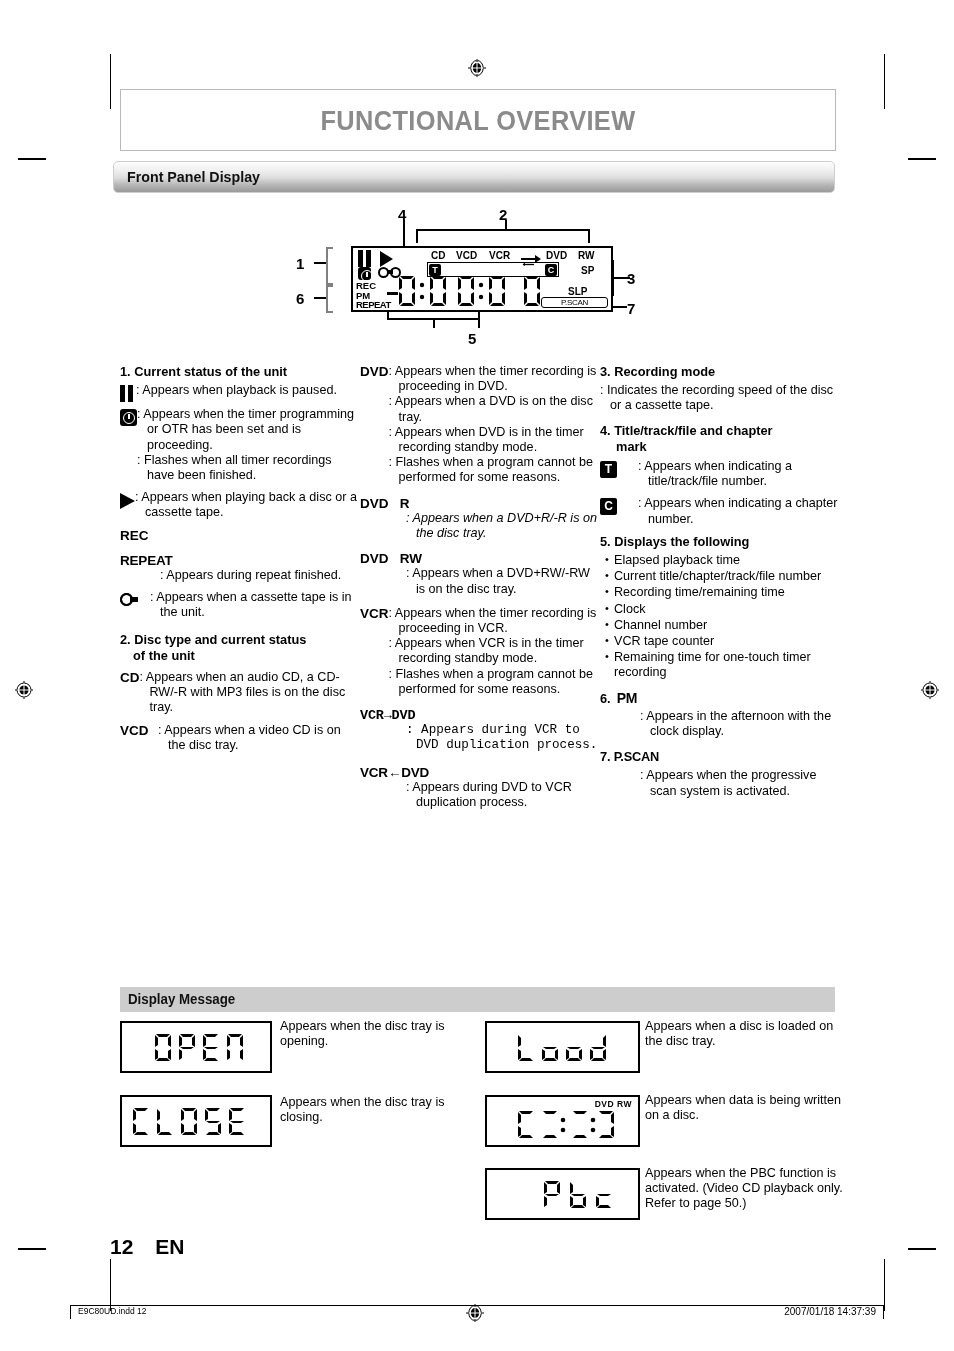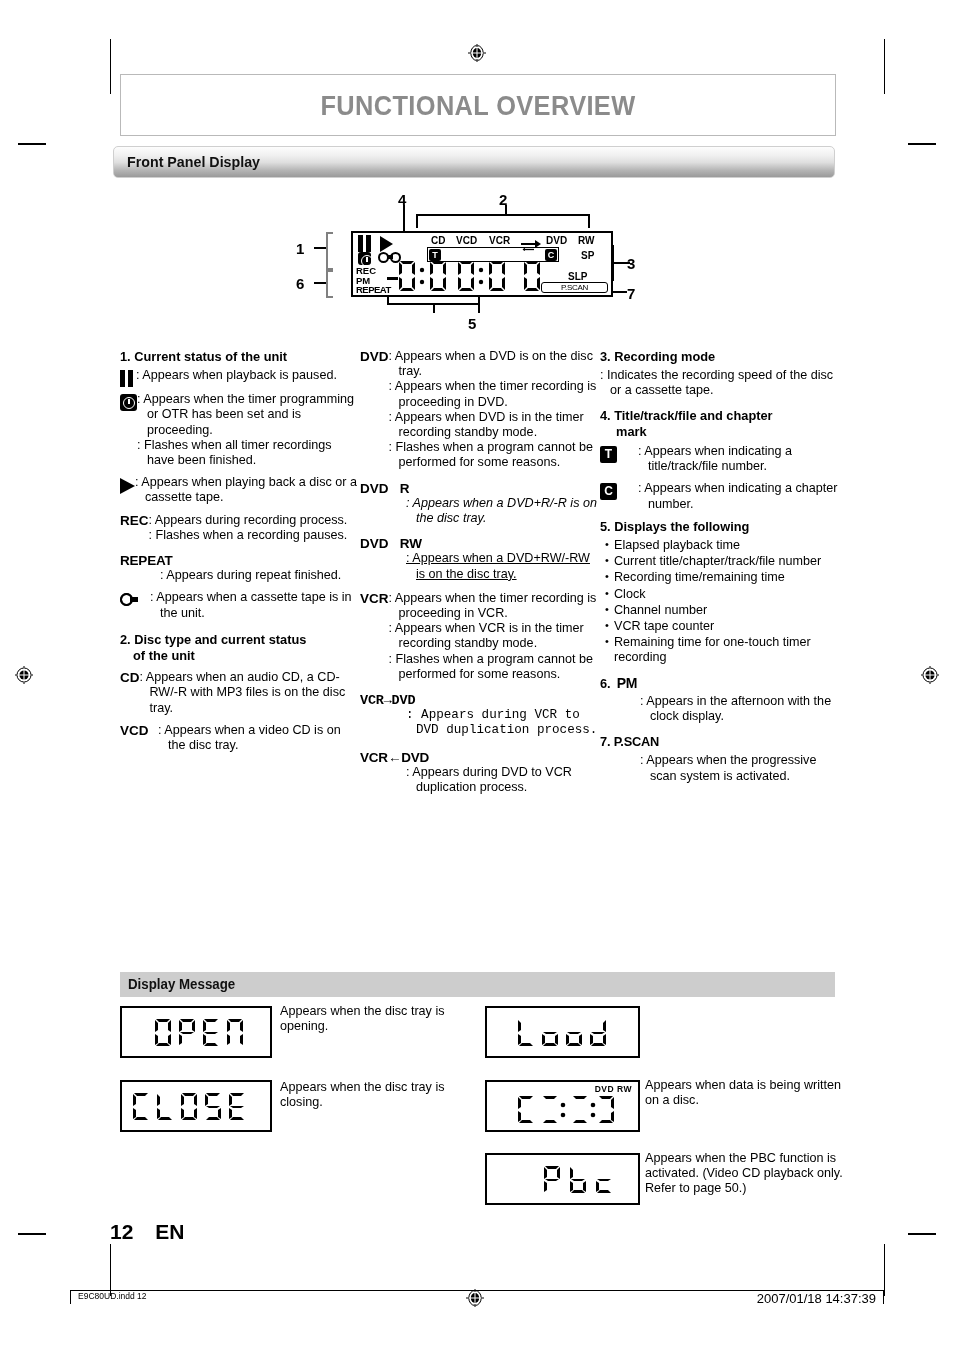--- a/index.html
+++ b/index.html
@@ -7,21 +7,21 @@
     width:954px;height:1351px;background:#ffffff;
     font-family:"Liberation Sans", sans-serif;
     color:#000;position:relative;overflow:hidden;
   }
   
   .crop{position:absolute;background:#000;}
   .regmark{position:absolute;width:18px;height:18px;}
   .regmark svg{display:block;}
 
   
-  .page{position:absolute;left:0;top:1px;width:954px;height:1180px;}
+  .page{position:absolute;left:0;top:16px;width:954px;height:1180px;}
 
   
   .title-box{
     position:absolute;left:120px;top:73px;width:716px;height:62px;
     border:1px solid #b9b9b9;border-top:1px solid #b9b9b9;
     box-sizing:border-box;
   }
   .title-text{
     position:absolute;left:0;right:0;top:16px;text-align:center;
     font-size:27px;font-weight:bold;letter-spacing:0.4px;
@@ -111,21 +111,21 @@
     position:absolute;border:2px solid #000;background:#fff;box-sizing:border-box;
   }
   .msgtext{position:absolute;font-size:12.6px;line-height:15.2px;}
   .dvdrw{position:absolute;right:6px;top:2px;font-size:8.5px;font-weight:bold;letter-spacing:0.5px;}
 
   
   .pageno{position:absolute;left:110px;top:1219px;font-size:21px;font-weight:bold;}
   .pageno span.en{margin-left:22px;}
   .footline{position:absolute;left:70px;top:1289px;width:814px;height:1px;background:#000;}
   .foot-left{position:absolute;left:78px;top:1290px;font-size:8.5px;}
-  .foot-right{position:absolute;right:78px;top:1290px;font-size:13px;}
+  .foot-right{position:absolute;right:78px;top:1290px;font-size:10px;}
   .tick{position:absolute;background:#000;width:1px;height:16px;}
 </style>
 </head>
 <body>
 
 <div class="page">
 
   <div class="tick" style="left:110px;top:38px;height:55px;"></div>
   <div class="tick" style="left:884px;top:38px;height:55px;"></div>
   <div class="tick" style="left:110px;top:1243px;height:52px;"></div>
@@ -358,24 +358,20 @@
       <div class="key keycol">
         <span class="glyph g-play"></span>
       </div>
       <div class="desc">
         <p class="hang">: Appears when playing back a disc or a cassette tape.</p>
       </div>
     </div>
 
     <div class="row">
       <div class="key keycol">REC</div>
-      <div class="desc">
-        <p class="hang">: Appears during recording process.</p>
-        <p class="hang">: Flashes when a recording pauses.</p>
-      </div>
     </div>
 
     <div style="margin-top:10px;">
       <div style="font-weight:bold;font-size:13.5px;letter-spacing:-0.2px;">REPEAT</div>
       <div class="desc" style="padding-left:40px;">
         <p class="hang">: Appears during repeat finished.</p>
       </div>
     </div>
 
     <div class="row" style="margin-top:7px;justify-content:space-between;">
@@ -403,37 +399,37 @@
         <p class="hang">: Appears when a video CD is on the disc tray.</p>
       </div>
     </div>
   </div>
 
   <div class="col col2">
 
     <div class="row">
       <div class="key keycol-wide">DVD</div>
       <div class="desc">
+        <p class="hang">: Appears when the timer recording is proceeding in DVD.</p>
         <p class="hang">: Appears when a DVD is on the disc tray.</p>
-        <p class="hang">: Appears when the timer recording is proceeding in DVD.</p>
         <p class="hang">: Appears when DVD is in the timer recording standby mode.</p>
         <p class="hang">: Flashes when a program cannot be performed for some reasons.</p>
       </div>
     </div>
 
     <div style="margin-top:10px;">
       <div style="font-weight:bold;font-size:13.5px;white-space:pre;">DVD   R</div>
       <div class="desc" style="padding-left:46px;font-style:italic;">
         <p class="hang">: Appears when a DVD+R/-R is on the disc tray.</p>
       </div>
     </div>
 
     <div style="margin-top:10px;">
       <div style="font-weight:bold;font-size:13.5px;white-space:pre;">DVD   RW</div>
-      <div class="desc" style="padding-left:46px;text-decoration:underline;">
+      <div class="desc" style="padding-left:46px;">
         <p class="hang">: Appears when a DVD+RW/-RW is on the disc tray.</p>
       </div>
     </div>
 
     <div class="row" style="margin-top:9px;">
       <div class="key keycol-wide">VCR</div>
       <div class="desc">
         <p class="hang">: Appears when the timer recording is proceeding in VCR.</p>
         <p class="hang">: Appears when VCR is in the timer recording standby mode.</p>
         <p class="hang">: Flashes when a program cannot be performed for some reasons.</p>
@@ -612,20 +608,21 @@
         <g transform="translate(102,11)">
           <polygon points="17,1 14,4 14,11 17,13"></polygon>
             <polygon points="1,15 4,17 4,24 1,26"></polygon>
             <polygon points="17,15 14,17 14,24 17,26"></polygon>
             <polygon points="2,13 16,13 13,15 5,15"></polygon>
             <polygon points="2,27 16,27 13,24 5,24"></polygon>
         </g>
       </g>
     </svg>
   </div>
+  <div class="msgtext" style="left:645px;top:1003px;width:200px;">Appears when a disc is loaded on the disc tray.</div>
 
   <div class="msgbox" style="left:485px;top:1079px;width:155px;height:52px;">
     <div class="dvdrw">DVD  RW</div>
     <svg width="151" height="48" viewBox="0 0 151 48" style="position:absolute;left:0;top:0;">
       <g fill="#000">
         <g transform="translate(30,14)">
           <polygon points="2,0 16,0 13,3 5,3"></polygon>
             <polygon points="1,1 4,4 4,11 1,13"></polygon>
           <polygon points="1,15 4,17 4,24 1,26"></polygon>
             <polygon points="2,27 16,27 13,24 5,24"></polygon>

